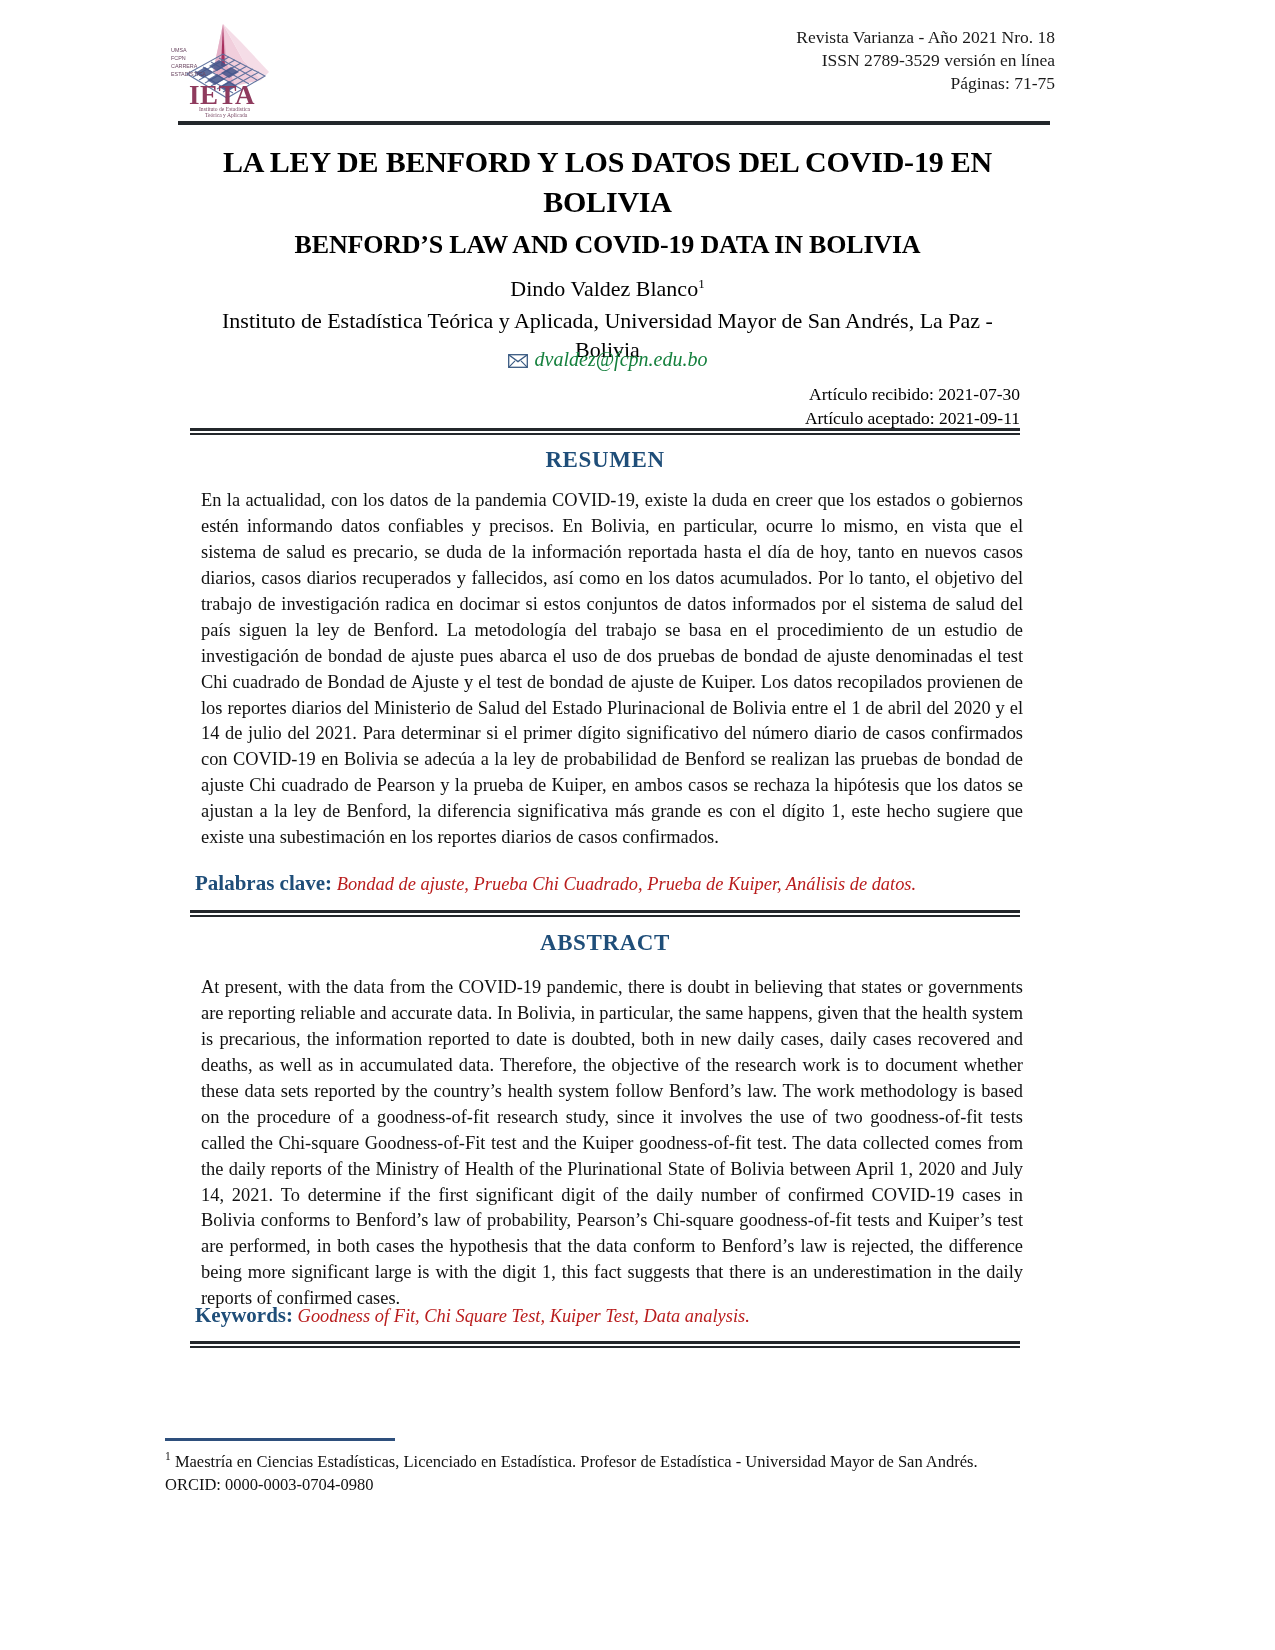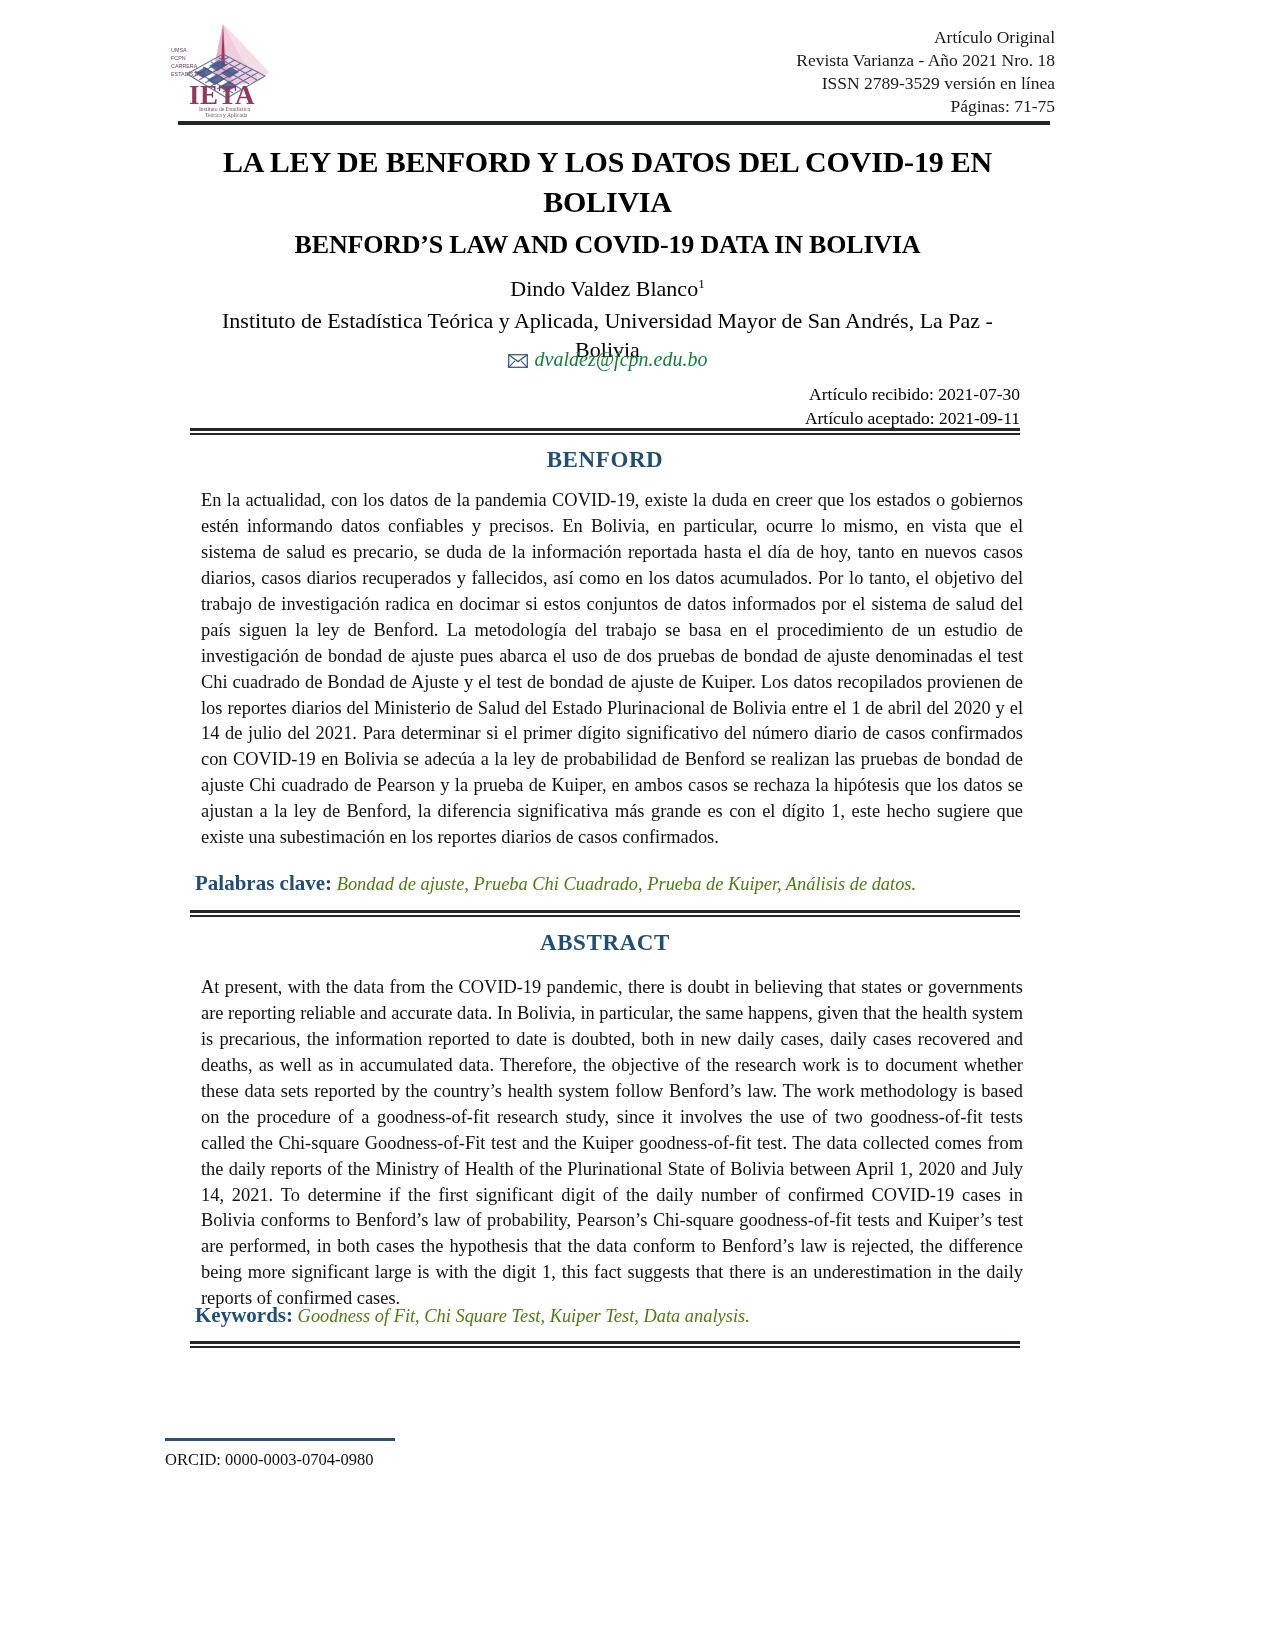--- a/index.html
+++ b/index.html
@@ -176,21 +176,21 @@
     font-size: 18.4px;
     line-height: 1.4;
   }
   .kw-label {
     font-weight: bold;
     color: #1f4e79;
     font-size: 21px;
   }
   .kw-text {
     font-style: italic;
-    color: #4d7c0f;
+    color: #b91c1c;
   }
 
   
   .footnote-rule {
     position: absolute;
     left: 165px;
     top: 1438px;
     width: 230px;
     height: 3px;
     background: #2e4f7c;
@@ -264,21 +264,20 @@
         </g>
 
         <g font-family="Liberation Serif, serif" font-size="5.6" fill="#7a4a66">
           <text x="34" y="97">Instituto de Estadística</text>
           <text x="40" y="103">Teórica y Aplicada</text>
         </g>
       </svg>
     </div>
 
     <div class="journal-meta">
-      <div>Artículo Original</div>
       <div>Revista Varianza - Año 2021 Nro. 18</div>
       <div>ISSN 2789-3529 versión en línea</div>
       <div>Páginas: 71-75</div>
     </div>
   </div>
 
   <div class="rule-top"></div>
 
   <div class="title-es">LA LEY DE BENFORD Y LOS DATOS DEL COVID-19 EN BOLIVIA</div>
   <div class="title-en">BENFORD’S LAW AND COVID-19 DATA IN BOLIVIA</div>
@@ -303,21 +302,21 @@
     <div>Artículo recibido: 2021-07-30</div>
     <div>Artículo aceptado: 2021-09-11</div>
   </div>
 
   <div class="double-rule" style="top:428px">
     <div class="thick"></div>
     <div class="gap"></div>
     <div class="thin"></div>
   </div>
 
-  <div class="section-heading" style="top:447px">BENFORD</div>
+  <div class="section-heading" style="top:447px">RESUMEN</div>
 
   <div class="abstract-body" style="top:488px">En la actualidad, con los datos de la pandemia COVID-19, existe la duda en creer que los estados o gobiernos estén informando datos confiables y precisos. En Bolivia, en particular, ocurre lo mismo, en vista que el sistema de salud es precario, se duda de la información reportada hasta el día de hoy, tanto en nuevos casos diarios, casos diarios recuperados y fallecidos, así como en los datos acumulados. Por lo tanto, el objetivo del trabajo de investigación radica en docimar si estos conjuntos de datos informados por el sistema de salud del país siguen la ley de Benford. La metodología del trabajo se basa en el procedimiento de un estudio de investigación de bondad de ajuste pues abarca el uso de dos pruebas de bondad de ajuste denominadas el test Chi cuadrado de Bondad de Ajuste y el test de bondad de ajuste de Kuiper.  Los datos recopilados provienen de los reportes diarios del Ministerio de Salud del Estado Plurinacional de Bolivia entre el 1 de abril del 2020 y el 14 de julio del 2021. Para determinar si el primer dígito significativo del número diario de casos confirmados con COVID-19 en Bolivia se adecúa a la ley de probabilidad de Benford se realizan las pruebas de bondad de ajuste Chi cuadrado de Pearson y la prueba de Kuiper, en ambos casos se rechaza la hipótesis que los datos se ajustan a la ley de Benford, la diferencia significativa más grande es con el dígito 1, este hecho sugiere que existe una subestimación en los reportes diarios de casos confirmados.</div>
 
   <div class="keywords-line" style="top:869px">
     <span class="kw-label">Palabras clave:</span>
     <span class="kw-text">Bondad de ajuste, Prueba Chi Cuadrado, Prueba de Kuiper, Análisis de datos.</span>
   </div>
 
   <div class="double-rule" style="top:910px">
     <div class="thick"></div>
@@ -335,17 +334,21 @@
   </div>
 
   <div class="double-rule" style="top:1341px">
     <div class="thick"></div>
     <div class="gap"></div>
     <div class="thin"></div>
   </div>
 
   <div class="footnote-rule"></div>
   <div class="footnote">
+    <div>
+      <sup>1</sup>
+      <span>Maestría en Ciencias Estadísticas, Licenciado en Estadística.  Profesor de Estadística - Universidad Mayor de San Andrés.</span>
+    </div>
     <div>ORCID: 0000-0003-0704-0980</div>
   </div>
 
 
 </div>
 
 </body></html>

